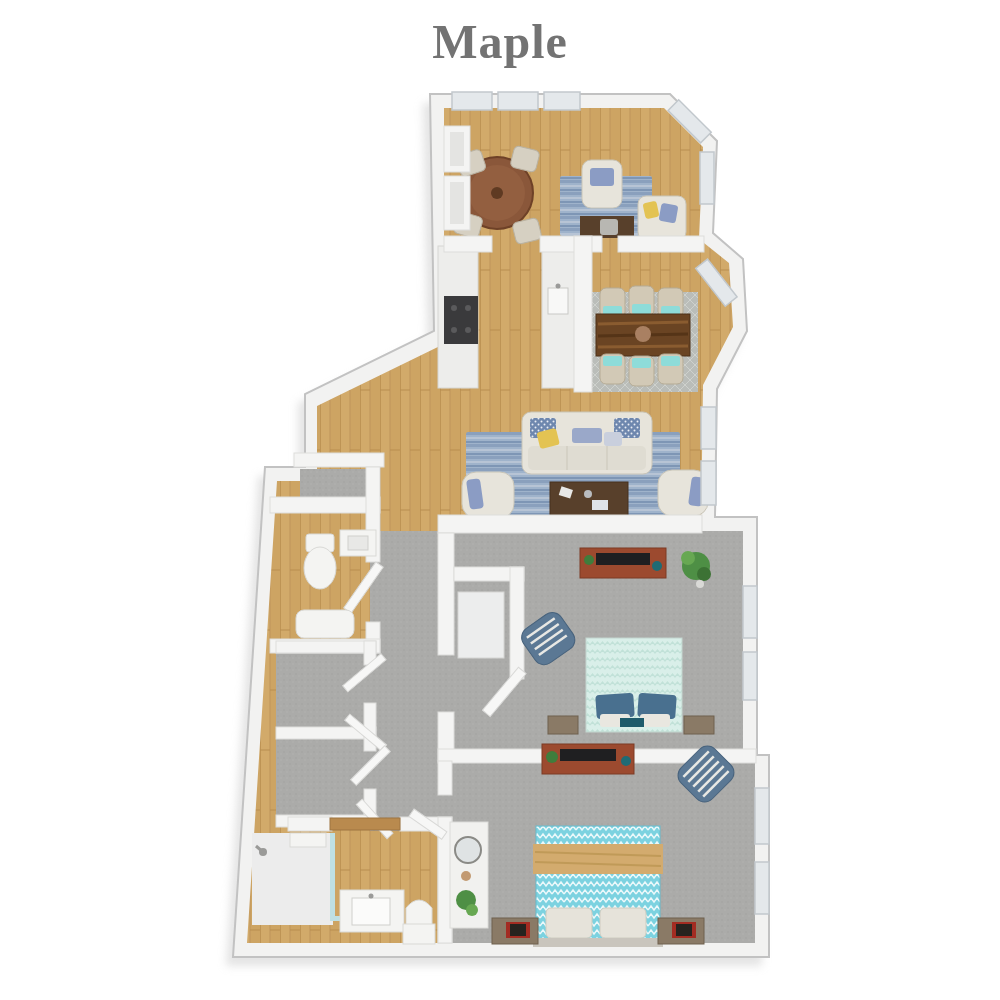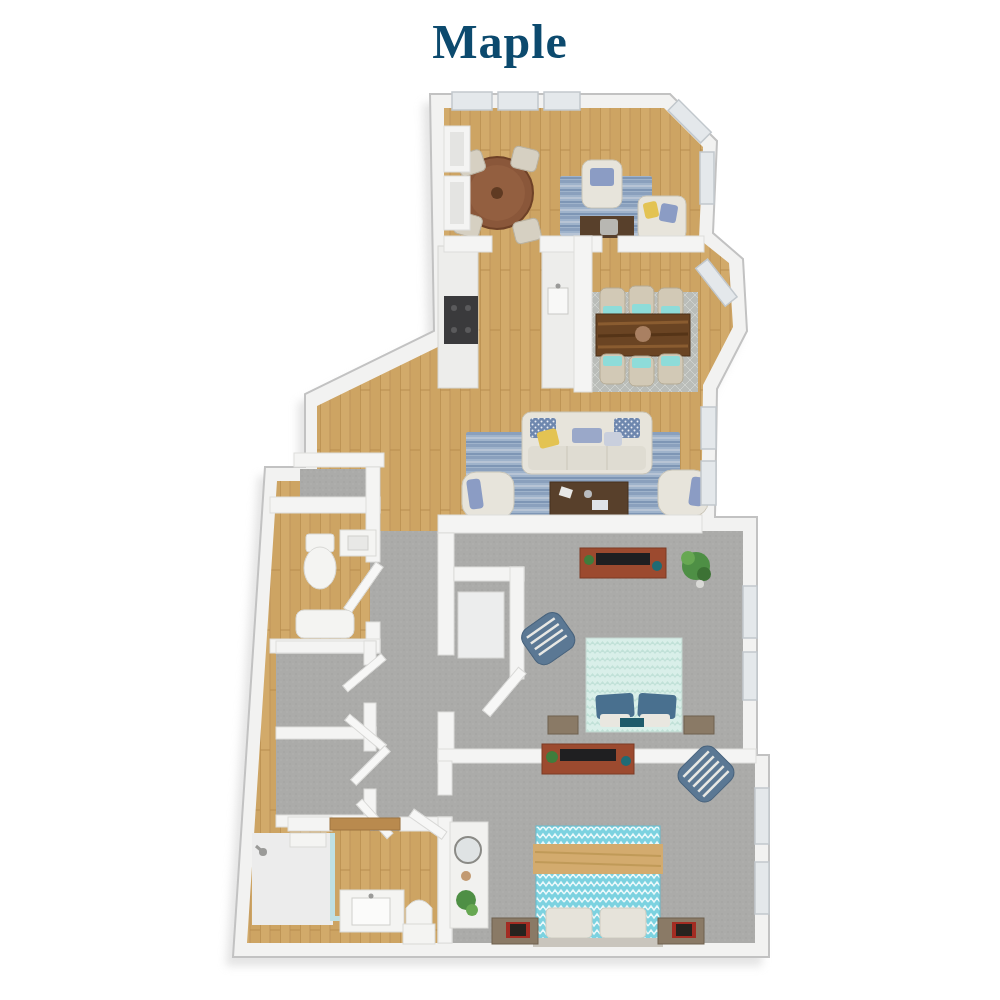--- a/index.html
+++ b/index.html
@@ -1,19 +1,19 @@
 <!DOCTYPE html>
 <html><head>
 <meta charset="utf-8">
 <style>
   html,body{margin:0;padding:0;background:#ffffff;}
   .canvas{position:relative;width:1000px;height:1000px;background:#ffffff;overflow:hidden;
           font-family:"Liberation Serif","DejaVu Serif",serif;}
   .plan-title{position:absolute;top:14px;left:0;width:100%;margin:0;text-align:center;
-              font-size:48px;font-weight:700;letter-spacing:1px;color:#0c4a6e;}
+              font-size:48px;font-weight:700;letter-spacing:1px;color:#737373;}
   svg{position:absolute;left:0;top:0;}
   .wall{fill:#f4f4f3;stroke:#dddddb;stroke-width:1;}
   .counter{fill:#ededeb;stroke:#d6d6d3;stroke-width:1;}
   .window{fill:#e4e8eb;stroke:#c2c8cd;stroke-width:1.5;}
   .door{fill:#f7f7f6;stroke:#d9d9d7;stroke-width:1;}
   .cream{fill:#e7e4db;stroke:#c9c5b8;stroke-width:1;}
   .whiteware{fill:#f4f4f2;stroke:#d9d9d6;stroke-width:1;}
   .nstand{fill:#8a7a66;stroke:#6e614e;stroke-width:1;}
 </style>
 </head>

